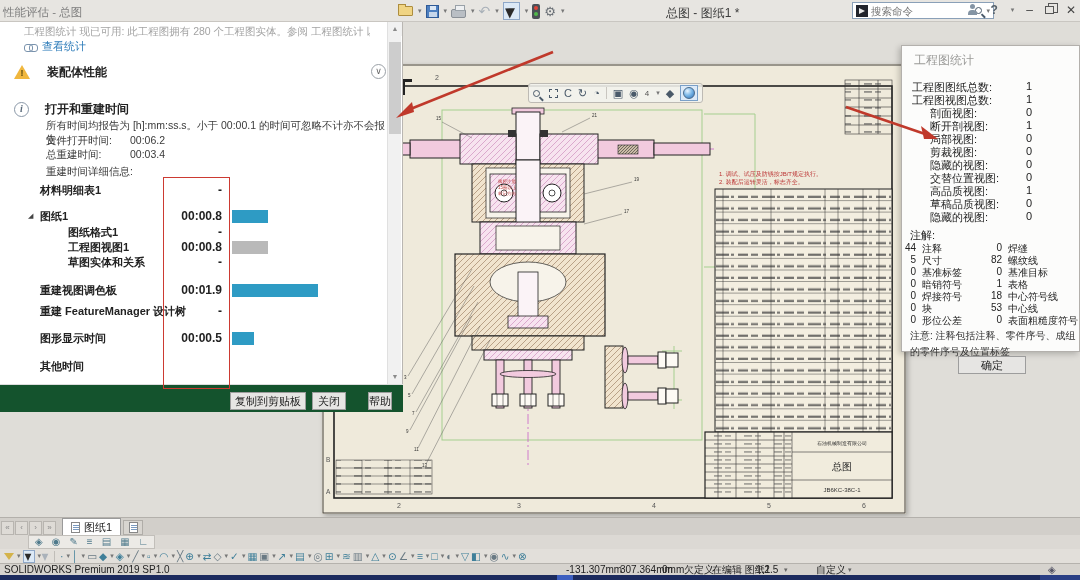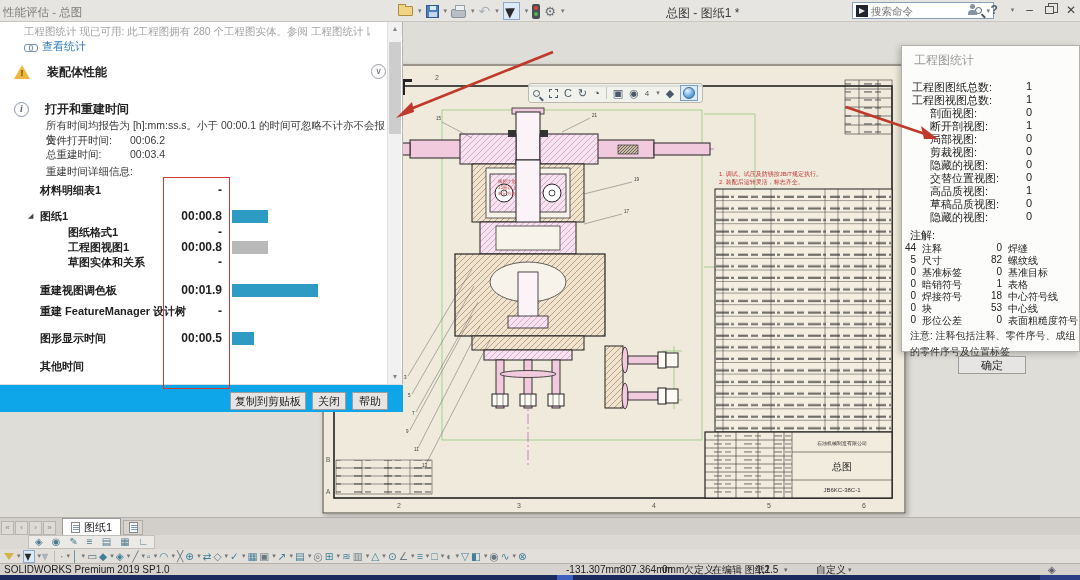--- a/index.html
+++ b/index.html
@@ -75,21 +75,21 @@
 #perf-rows .prow:nth-child(6){margin-top:13px}
 #perf-rows .prow:nth-child(7){margin-top:6px}
 #perf-rows .prow:nth-child(8){margin-top:12px}
 #perf-rows .prow:nth-child(9){margin-top:13px}
 .prow.ind1 .plabel{position:absolute;left:40px;font-weight:bold}
 .prow.ind2 .plabel{position:absolute;left:68px;font-weight:bold}
 .prow .tri{position:absolute;left:28px;top:3px;font-size:7px;color:#444}
 .pval{position:absolute;left:130px;width:92px;text-align:right;font-weight:600;font-size:12px}
 .pbar{position:absolute;left:232px;top:1px;height:13px;display:block}
 #redbox{position:absolute;left:163px;top:155px;width:67px;height:212px;border:1.5px solid #cc3a32;z-index:3}
-#btnstrip{position:absolute;left:0;top:362px;width:403px;height:28px;background:#0ea5e9;border-top:1px solid #ddd}
+#btnstrip{position:absolute;left:0;top:362px;width:403px;height:28px;background:#14532d;border-top:1px solid #ddd}
 .dlgbtn{position:absolute;top:7px;height:18px;background:#e6e5e3;border:1px solid #9d9d9d;font-size:11px;color:#222;text-align:center;line-height:16px}
 #vsb{position:absolute;left:387px;top:0;width:14px;height:362px;background:#f1f1f1;border-left:1px solid #e0e0e0}
 .sbarrow{position:absolute;left:0;width:14px;height:14px;background:#f1f1f1;color:#8a8a8a;font-size:7px;text-align:center;line-height:14px}
 #vsbthumb{position:absolute;left:1px;top:20px;width:12px;height:92px;background:#cdcdcd}
 
 #statspanel{position:absolute;left:901px;top:45px;width:179px;height:307px;background:#fcfcfb;border:1px solid #b3b0ac;box-shadow:-2px 2px 6px rgba(0,0,0,.22);z-index:12;color:#222}
 #statstitle{position:absolute;left:12px;top:6px;font-size:12px;color:#9a9a98}
 #stats-counts{position:absolute;left:0;top:34px;width:179px}
 .srow{position:relative;height:13px;font-size:11px}
 .srow .slabel{position:absolute;left:10px}
@@ -395,21 +395,21 @@
       </div>
       <div class="prow ind1">
         <span class="plabel">其他时间</span>
         <span class="pval"></span>
       </div>
     </div>
   <div id="redbox"></div>
   <div id="btnstrip">
     <div class="dlgbtn" style="left:230px;width:76px">复制到剪贴板</div>
     <div class="dlgbtn" style="left:312px;width:34px">关闭</div>
-    <div class="dlgbtn" style="left:352px;width:36px">帮助</div>
+    <div class="dlgbtn" style="left:368px;width:24px">帮助</div>
   </div>
   <div id="vsb">
     <div class="sbarrow" style="top:0">▲</div>
     <div id="vsbthumb"></div>
     <div class="sbarrow" style="bottom:0">▼</div>
   </div>
 </div>
 
 <div id="statspanel">
   <div id="statstitle">工程图统计</div>

